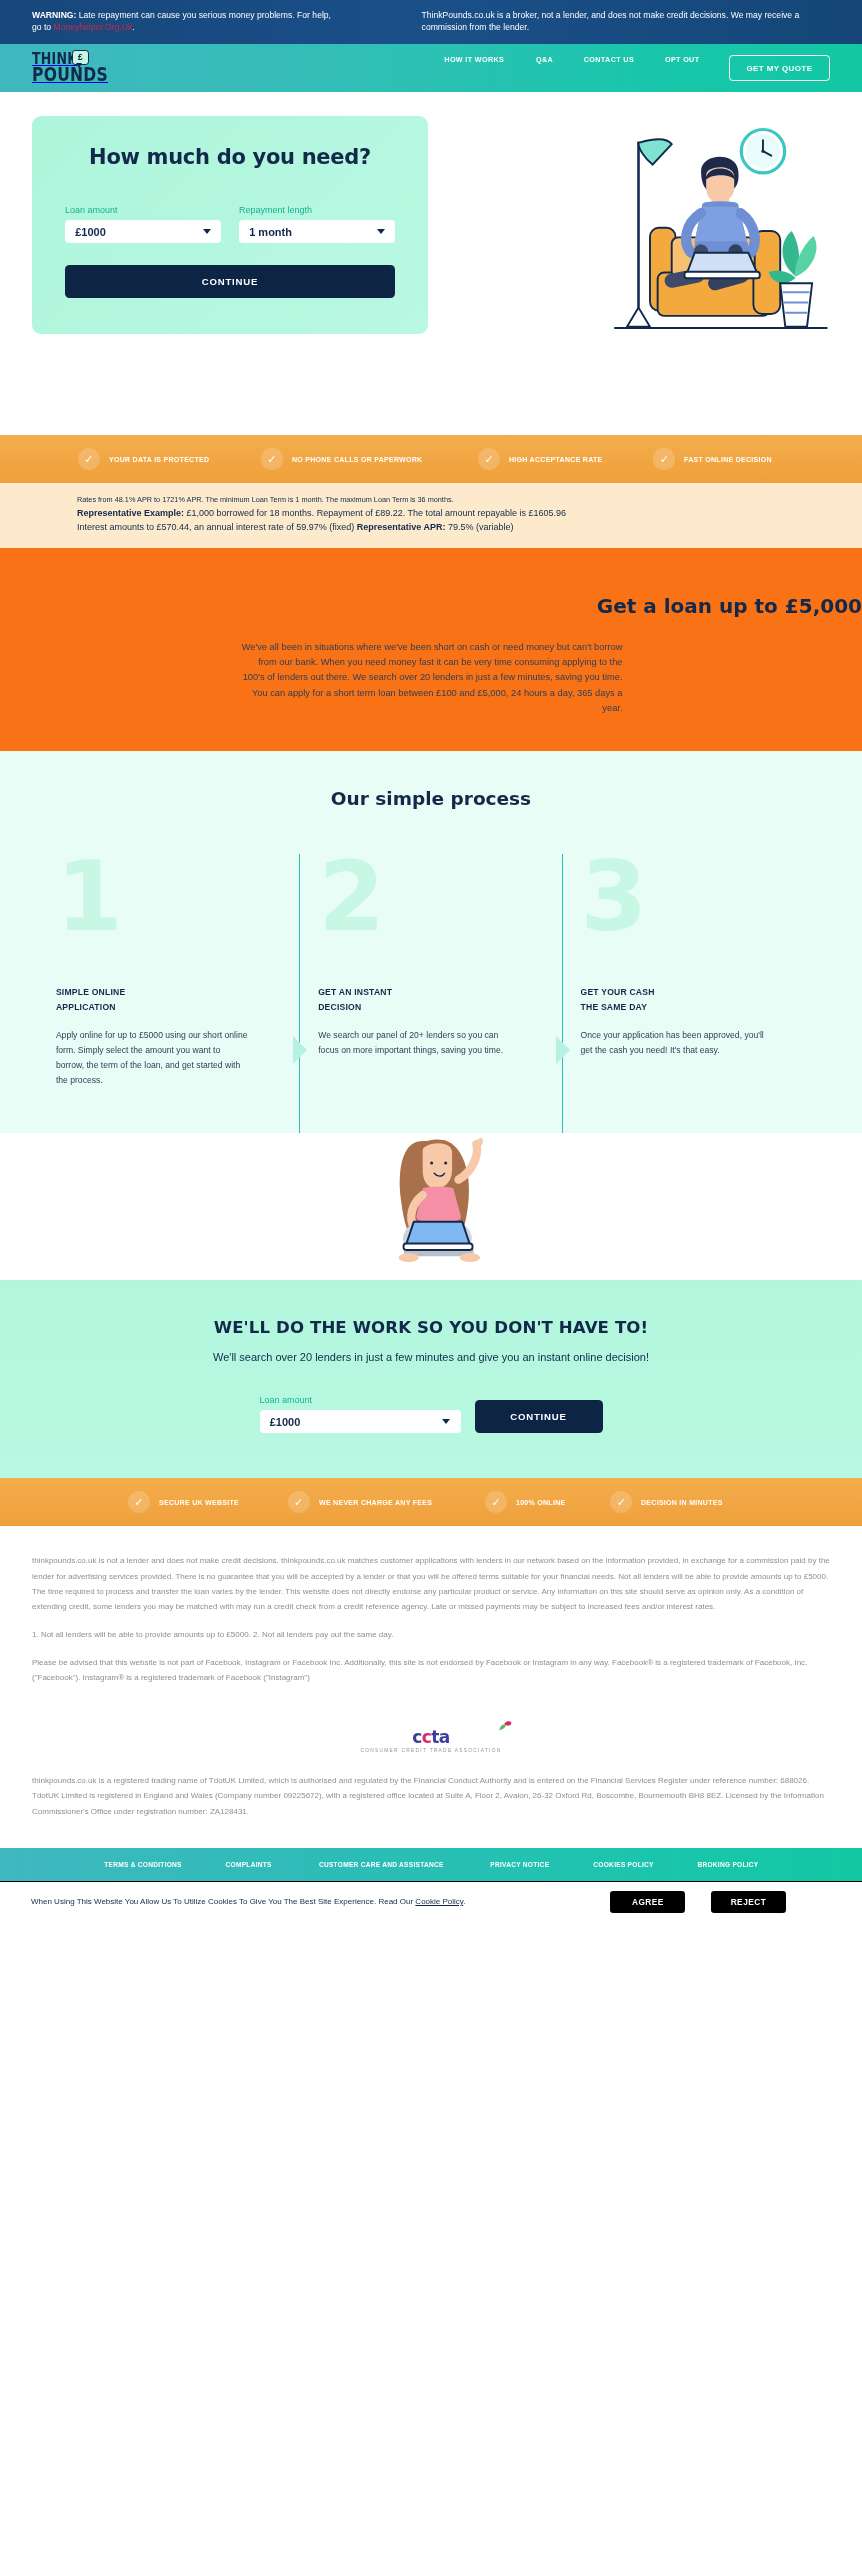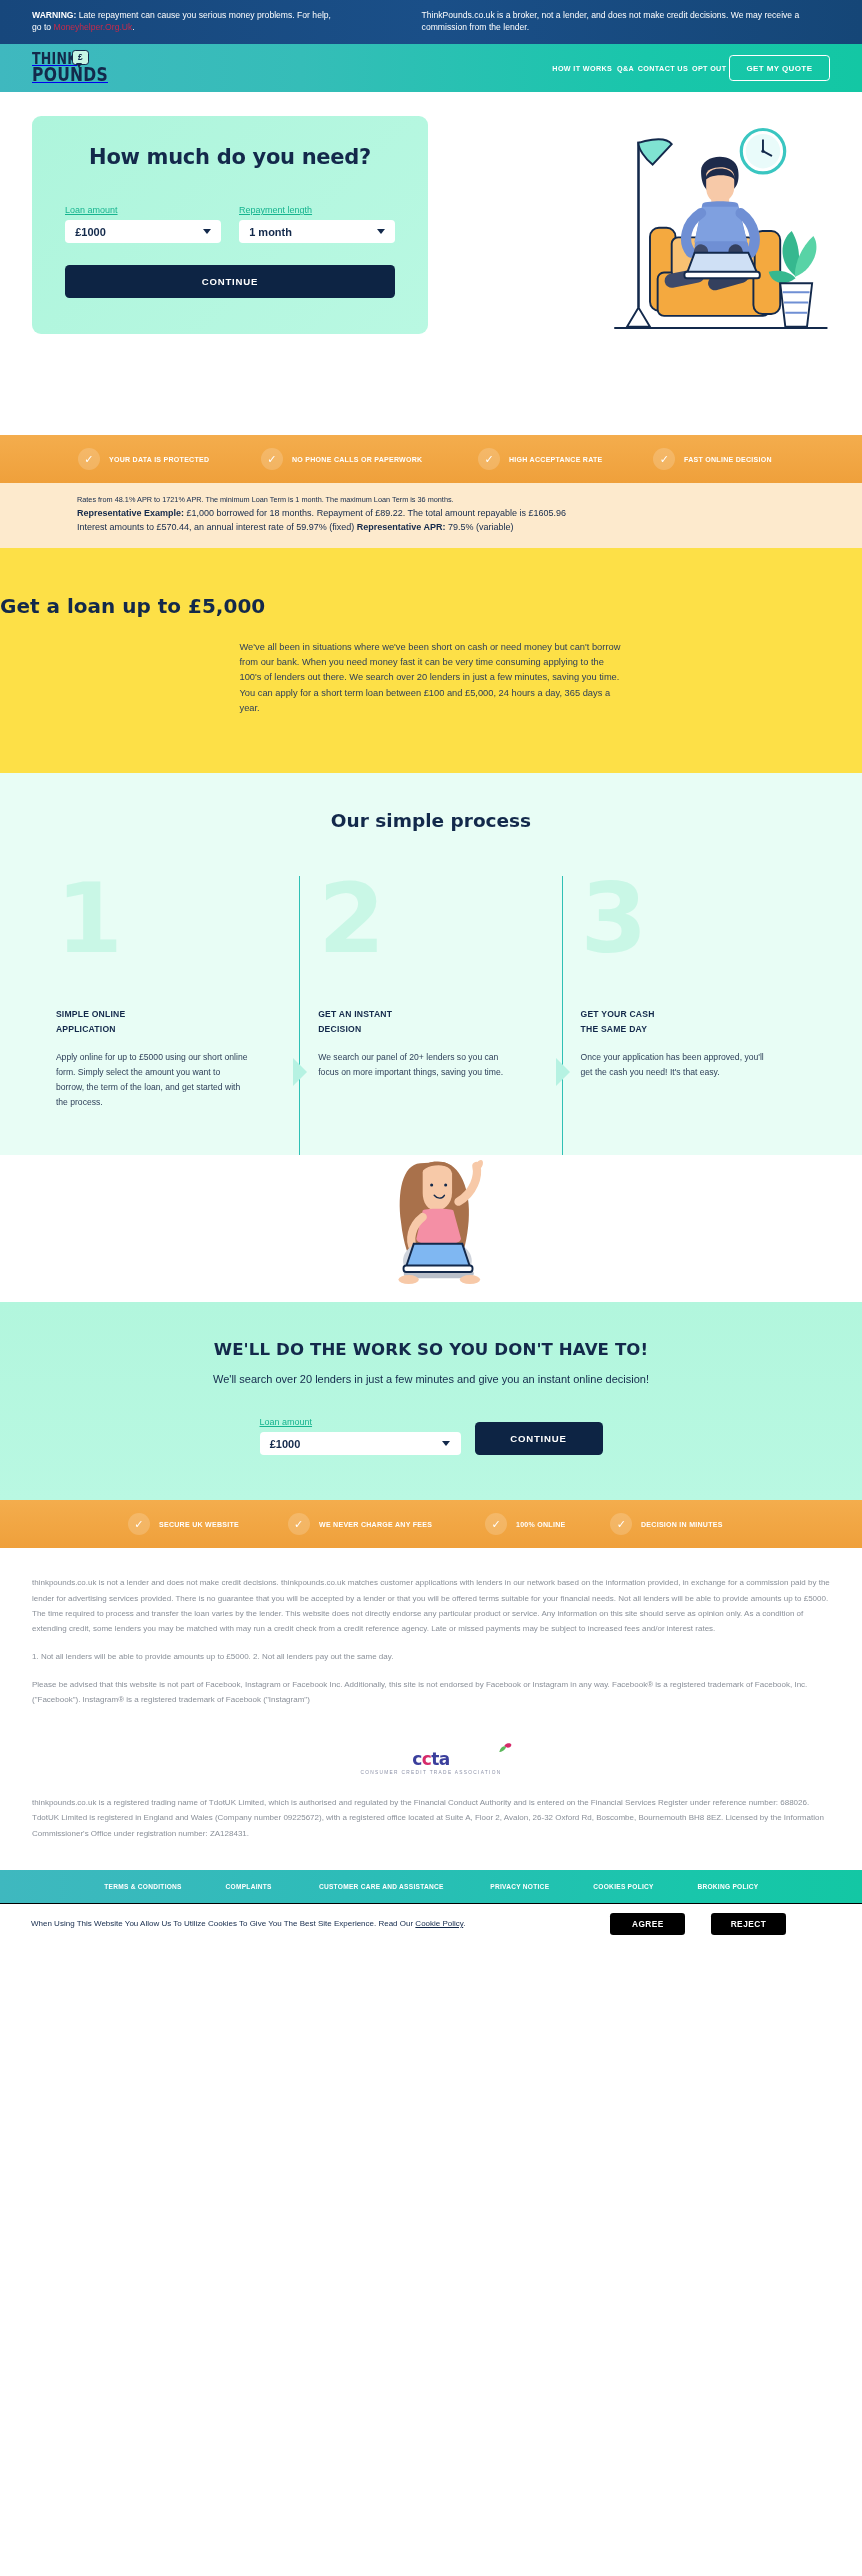--- a/index.html
+++ b/index.html
@@ -94,21 +94,21 @@
     bottom: -4.5px;
     left: 2.6px;
     width: 0; height: 0;
     border-left: 3.2px solid transparent;
     border-right: 3.2px solid transparent;
     border-top: 5.1px solid #13294b;
   }
   .nav {
     margin-left: auto;
     display: flex;
-    align-items: center;
+    gap: 27px;
   }
   .nav-link {
     color: #ffffff;
     font-size: 8px;
     font-weight: bold;
     letter-spacing: 0.4px;
     text-decoration: none;
     transform: scaleX(0.9);
     white-space: nowrap;
   }
@@ -152,21 +152,20 @@
     margin-bottom: 36px;
     letter-spacing: -0.3px;
   }
   .field-row { display: flex; gap: 18px; }
   .field { flex: 1; }
   .field-label {
     color: #16b48f;
     font-size: 9px;
     margin-bottom: 5.1px;
     display: block;
-    text-decoration: underline;
   }
   .select-box {
     background: #ffffff;
     border-radius: 3.8px;
     height: 23px;
     display: flex;
     align-items: center;
     padding: 0 10.2px;
     font-weight: bold;
     font-size: 11px;
@@ -241,23 +240,23 @@
     padding: 11.5px 77px 14px 77px;
     text-align: left;
     color: #13294b;
   }
   .rep-rates { font-size: 7.3px; margin-bottom: 3.8px; }
   .rep-main { font-size: 9px; line-height: 1.5; }
   .rep-bold { font-weight: bold; }
 
   
   .loan-intro {
-    padding: 46px 0 57px 0;
-    text-align: left;
-    background: #fde047;
+    padding: 46px 0 35px 0;
+    text-align: right;
+    background: #f97316;
   }
   .loan-intro h2 {
     font-family: "DejaVu Sans", sans-serif;
     font-size: 20px;
     font-weight: bold;
     color: #13294b;
     margin-bottom: 22px;
   }
   .loan-intro p {
     width: 383px;

